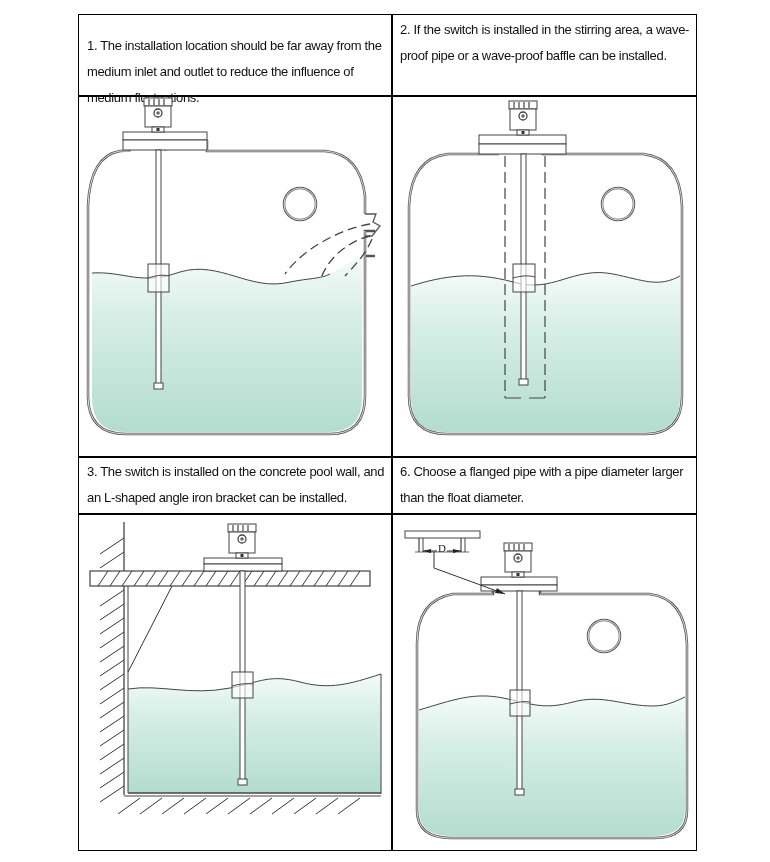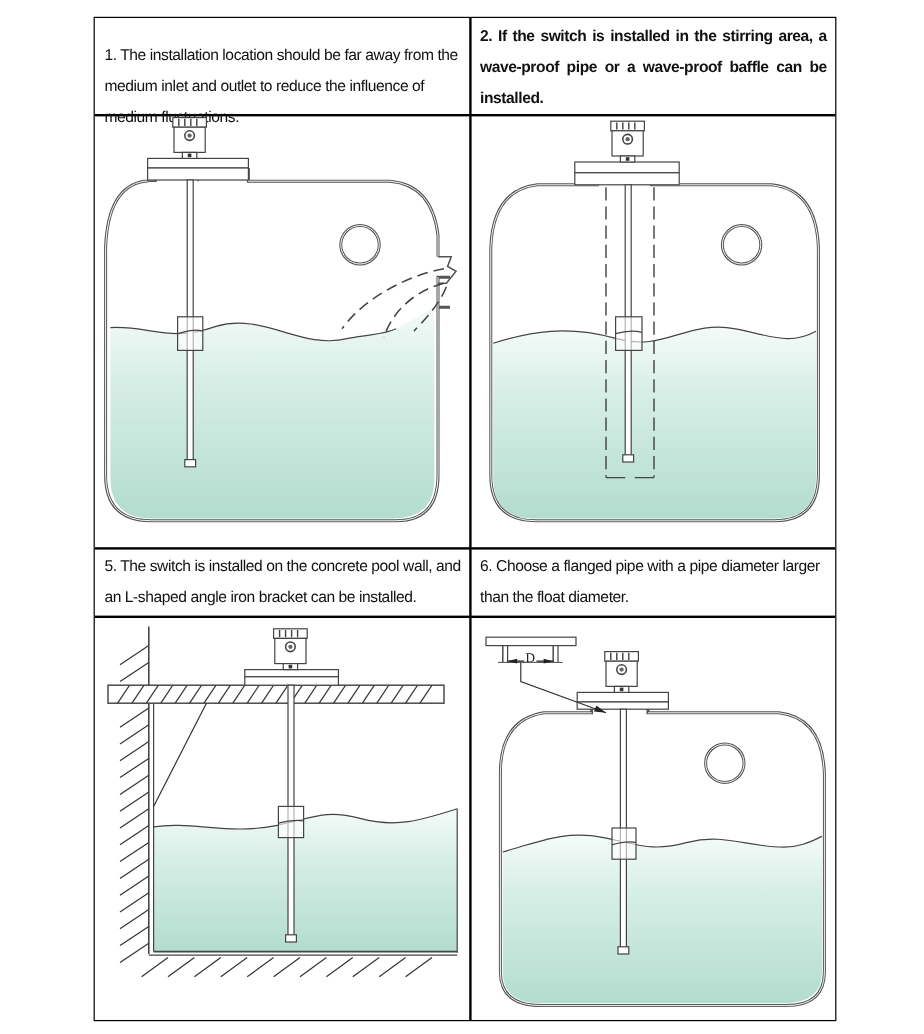--- a/index.html
+++ b/index.html
@@ -1,38 +1,38 @@
 <!DOCTYPE html>
 <html><head>
 <meta charset="utf-8">
 <style>
   html, body { margin:0; padding:0; background:#ffffff; }
   body { width:770px; height:862px; position:relative; overflow:hidden; font-family:"Liberation Sans", sans-serif; }
   .tbl { position:absolute; left:78px; top:14px; width:619px; height:837px; border:1.5px solid #000; box-sizing:border-box; }
   .vline { position:absolute; left:312px; top:0; width:1.5px; height:100%; background:#000; }
   .hline { position:absolute; left:0; width:100%; height:1.5px; background:#000; }
   .cell-text { position:absolute; font-size:13px; line-height:26px; color:#111; letter-spacing:-0.35px; }
-  .justify { text-align:justify; text-align-last:left;font-weight:bold; }
+  .justify { text-align:justify; text-align-last:left; }
   .fig { position:absolute; }
   svg { display:block; }
 </style>
 </head>
 <body>
 
 <div class="tbl">
   <div class="vline"></div>
   <div class="hline" style="top:80px"></div>
   <div class="hline" style="top:441px"></div>
   <div class="hline" style="top:498px"></div>
 
   <div class="cell-text" style="left:8px; top:2px; width:298px;margin-top:16px;">1. The installation location should be far away from the medium inlet and outlet to reduce the influence of medium fluctuations.</div>
 
   <div class="cell-text justify" style="left:321px; top:2px; width:289px;">2. If the switch is installed in the stirring area, a wave-proof pipe or a wave-proof baffle can be installed.</div>
 
-  <div class="cell-text" style="left:8px; top:444px; width:300px;">5. The switch is installed on the concrete pool wall, and an L-shaped angle iron bracket can be installed.</div>
+  <div class="cell-text" style="left:8px; top:444px; width:300px;">3. The switch is installed on the concrete pool wall, and an L-shaped angle iron bracket can be installed.</div>
 
   <div class="cell-text" style="left:321px; top:444px; width:292px;">6. Choose a flanged pipe with a pipe diameter larger than the float diameter.</div>
 </div>
 
 <svg width="0" height="0" style="position:absolute">
   <defs>
     <linearGradient id="liq" x1="0" y1="0" x2="0" y2="1">
       <stop offset="0" stop-color="#f4fbf8"></stop>
       <stop offset="0.35" stop-color="#d6eee6"></stop>
       <stop offset="1" stop-color="#b3dccf"></stop>

